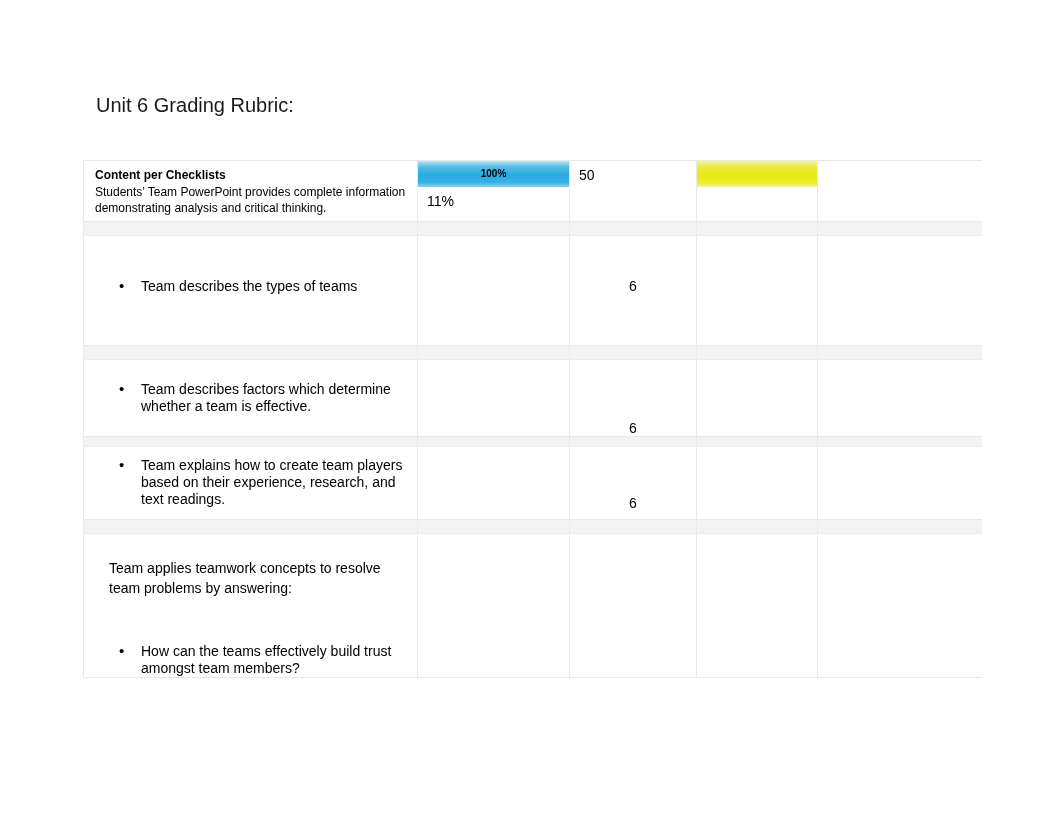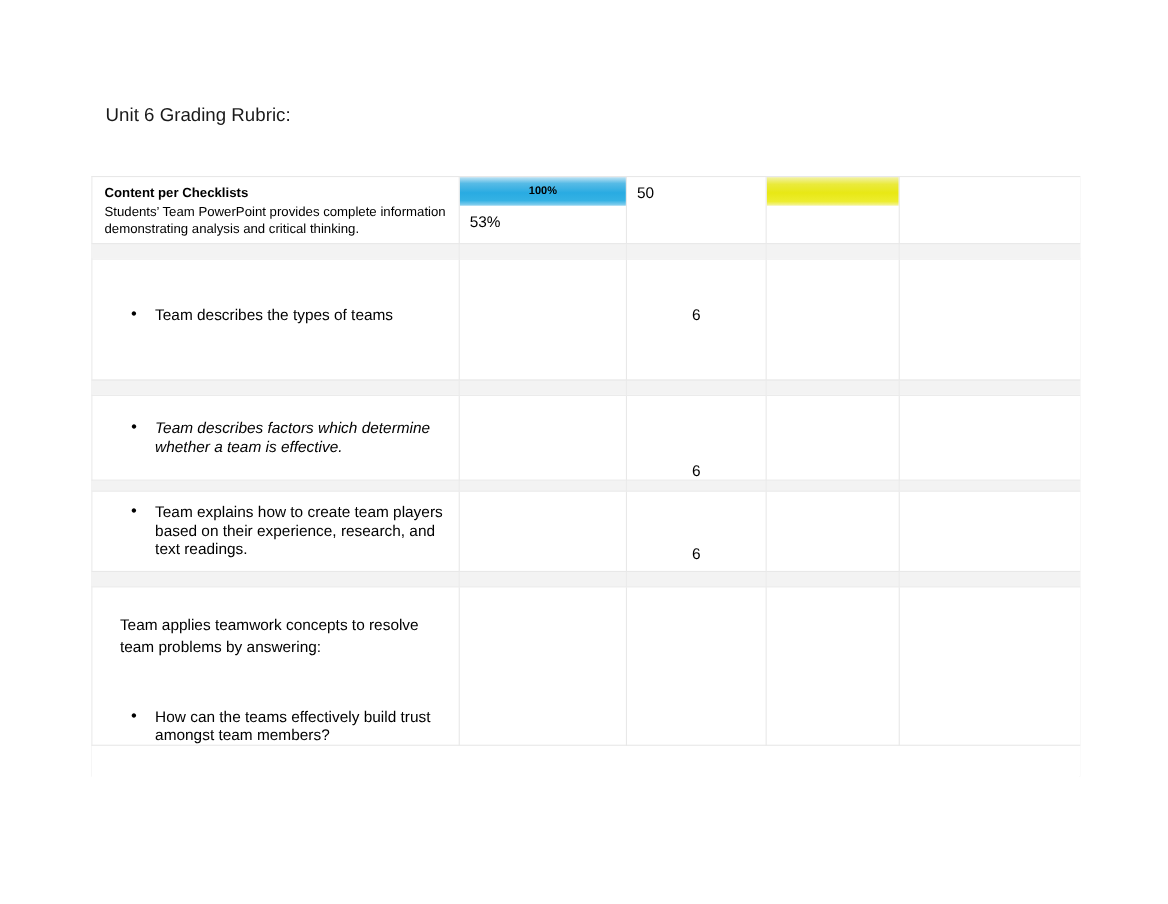--- a/index.html
+++ b/index.html
@@ -13,21 +13,21 @@
     overflow: hidden;
     font-family: "Liberation Sans", sans-serif;
     color: #000000;
     position: relative;
   }
 
   .page-title {
     position: absolute;
     left: 96px;
     top: 94px;
-    font-size: 17px;
+    font-size: 20px;
     line-height: 22px;
     color: #1a1a1a;
     white-space: nowrap;
   }
 
   
   .rubric-wrap {
     position: absolute;
     left: 83px;
     top: 160px;
@@ -150,21 +150,21 @@
   tr.spacer-sm td {
     height: 9px;
     background: #f3f3f3;
     border-color: #ebebeb;
   }
 
   .num-low  { padding-top: 42px; }
   .num-low2 { padding-top: 60px; }
   .num-low3 { padding-top: 48px; }
 
-  .blk-gap { padding-top: 21px; font-style: italic; }
+  .blk-gap { padding-top: 21px; }
   .blk-gap2 { padding-top: 42px; }
 </style>
 </head>
 <body>
 
 <div class="page-title">Unit 6 Grading Rubric:</div>
 
 <div class="rubric-wrap">
   <div class="rubric-shadow"></div>
 
@@ -181,21 +181,21 @@
 
     <tr>
       <td>
         <div class="cell-pad">
           <div class="bold">Content per Checklists</div>
           <div>Students’ Team PowerPoint provides complete information demonstrating analysis and critical thinking.</div>
         </div>
       </td>
       <td>
         <span class="hl-cyan">100%</span>
-        <div class="cell-left">53%</div>
+        <div class="cell-left">11%</div>
       </td>
       <td>
         <div class="cell-left">50</div>
       </td>
       <td>
         <span class="hl-yellow"></span>
       </td>
       <td>
         <div class="cell-pad"></div>
       </td>

